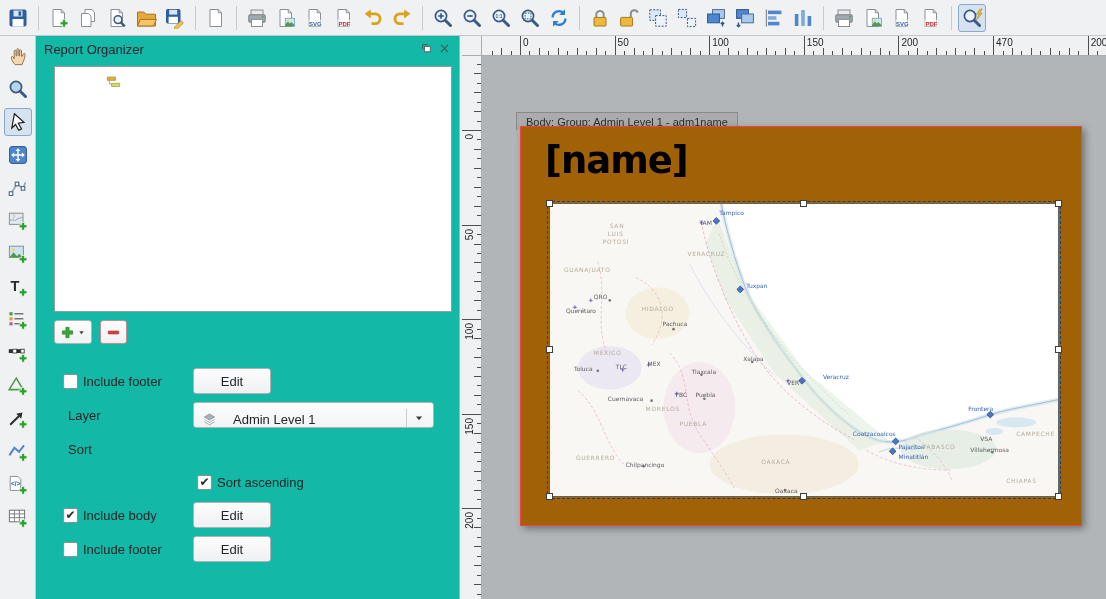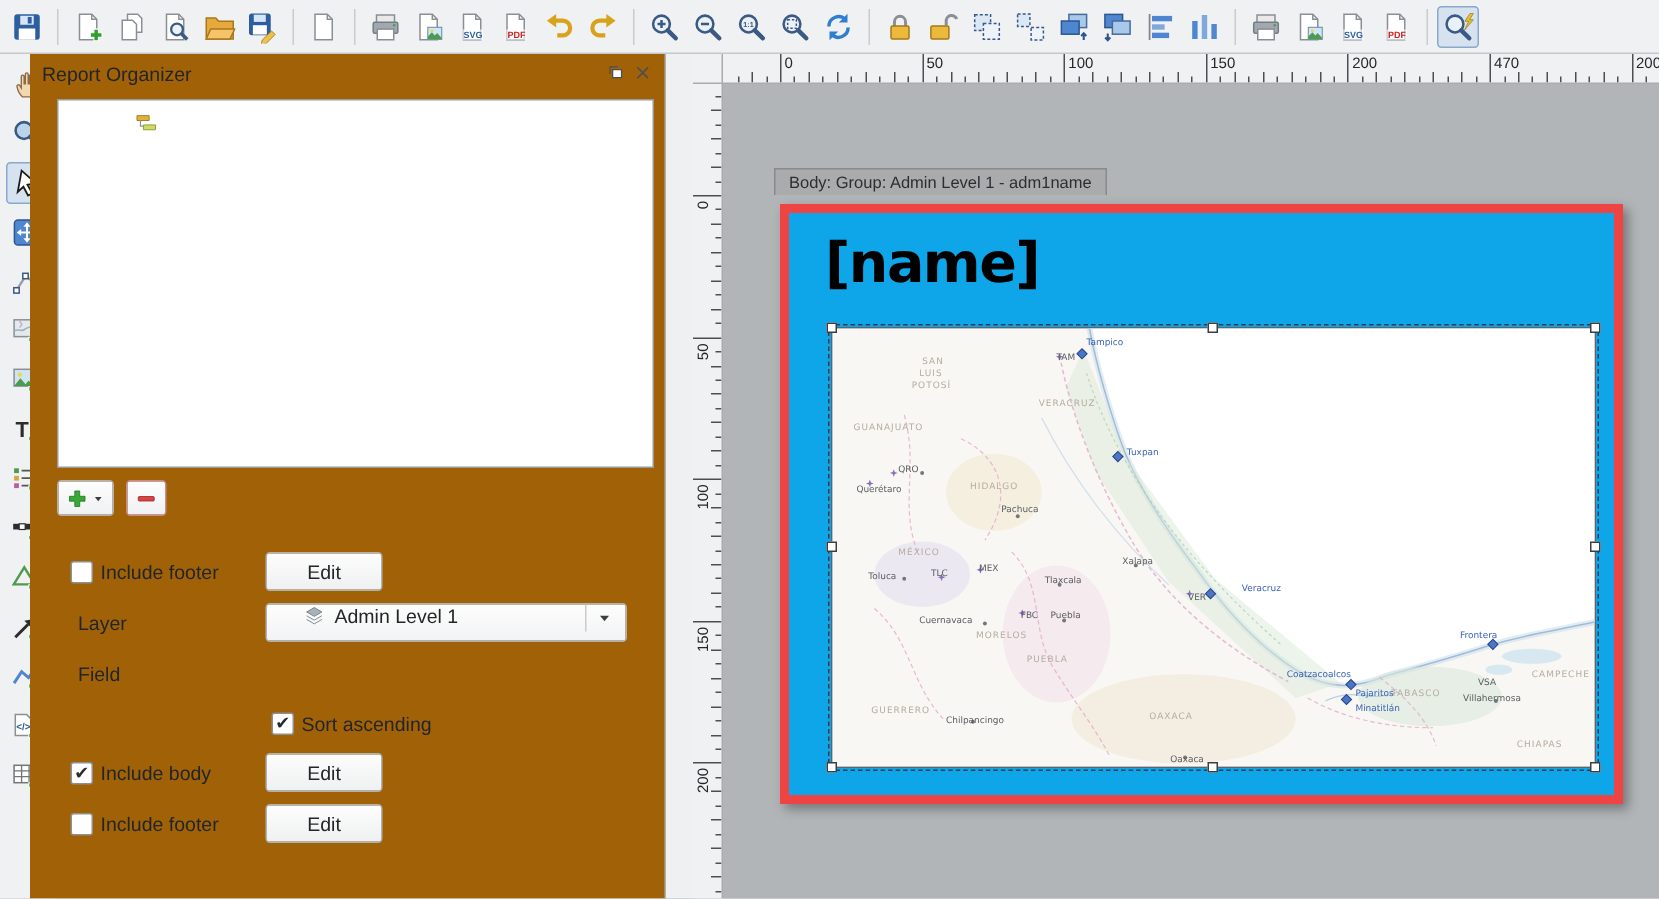--- a/index.html
+++ b/index.html
@@ -6,47 +6,47 @@
 html,body{width:1106px;height:599px;overflow:hidden}
 body{font-family:"Liberation Sans","DejaVu Sans",sans-serif;font-size:13px;color:#232629;background:#eff0f1}
 .app{position:relative;width:1106px;height:599px}
 .toolbar-top{position:absolute;left:0;top:0;width:1106px;height:36px;background:#f0f1f2;border-bottom:1px solid #c6c8ca;display:flex;align-items:center;padding:0 4px;gap:1px;overflow:hidden}
 .tbtn{width:28px;height:28px;display:flex;align-items:center;justify-content:center;border-radius:3px;border:1px solid transparent;flex:0 0 auto}
 .tbtn.active{background:#d6e2f0;border-color:#89a8cc}
 .tsep{width:1px;height:24px;background:#c9cbcd;margin:0 5px;flex:0 0 auto}
 .toolbar-left{position:absolute;left:0;top:36px;width:36px;height:563px;background:#f0f1f2;border-right:1px solid #c6c8ca;display:flex;flex-direction:column;align-items:center;padding-top:6px;gap:5px}
 .lbtn{width:28px;height:28px;display:flex;align-items:center;justify-content:center;border-radius:3px;border:1px solid transparent;flex:0 0 auto}
 .lbtn.active{background:#d6e2f0;border-color:#89a8cc}
-.panel{position:absolute;left:20px;top:36px;width:424px;height:563px;background:#a16207;border-right:1px solid #aeb0b2}
+.panel{position:absolute;left:36px;top:36px;width:424px;height:563px;background:#14b8a6;border-right:1px solid #aeb0b2}
 .panel-title{position:absolute;left:8px;top:6px;font-size:13px;color:#232629}
 .panel-winbtns{position:absolute;right:8px;top:6px;display:flex;gap:5px}
 .tree{position:absolute;left:18px;top:30px;width:398px;height:246px;background:#fff;border:1px solid #989a9c;padding-top:4px}
 .tree-row{display:flex;align-items:center;gap:5px;height:22px;padding-left:8px;font-size:13px}
 .tree-row.child{padding-left:50px}
 .tree-actions{position:absolute;left:18px;top:284px;display:flex;gap:8px}
 .sbtn{height:24px;border:1px solid #b0b2b4;border-radius:3px;background:linear-gradient(#fdfdfd,#f0f1f2);display:flex;align-items:center;justify-content:center;padding:0 5px;gap:2px}
 .sbtn.red{border-color:#c98c8c}
 .flabel{position:absolute;font-size:13px;color:#232629;line-height:15px;white-space:nowrap}
 .cbox{position:absolute;width:15px;height:15px;background:#fff;border:1px solid #8e9092;border-radius:2px;font-size:12px;line-height:13px;text-align:center;color:#2b2b2b}
 .btn{position:absolute;width:78px;height:26px;border:1px solid #b0b2b4;border-radius:3px;background:linear-gradient(#fdfdfd,#eff0f1);font-size:13px;color:#232629;display:flex;align-items:center;justify-content:center}
-.combo{position:absolute;width:241px;height:26px;border:1px solid #b0b2b4;border-radius:3px;background:linear-gradient(#fdfdfd,#f2f3f4);display:flex;align-items:flex-start;padding:0 8px 0 24px;gap:6px;font-size:13px}
+.combo{position:absolute;width:241px;height:26px;border:1px solid #b0b2b4;border-radius:3px;background:linear-gradient(#fdfdfd,#f2f3f4);display:flex;align-items:flex-end;padding:0 8px 0 8px;gap:16px;font-size:13px}
 .combo .arrowwrap{margin-left:auto;display:flex;align-items:center;gap:6px}
 .combo .vline{width:1px;height:18px;background:#c9cbcd}
 .abc{font-size:10px;color:#6a6e72;letter-spacing:.4px}
 .canvas-wrap{position:absolute;left:462px;top:36px;width:644px;height:563px}
 .ruler-corner{position:absolute;left:0;top:0;width:20px;height:20px;background:#f0f1f2;border-right:1px solid #aaacae;border-bottom:1px solid #aaacae}
 .ruler-top{position:absolute;left:20px;top:0;width:624px;height:20px;background:#f0f1f2;border-bottom:1px solid #aaacae;overflow:hidden}
 .ruler-left{position:absolute;left:0;top:20px;width:20px;height:543px;background:#f0f1f2;border-right:1px solid #aaacae;overflow:hidden}
 .canvas{position:absolute;left:20px;top:20px;width:624px;height:543px;background:#b2b5b8;overflow:hidden}
 .htick{position:absolute;bottom:0;width:1px;background:#4c4f51}
 .vtick{position:absolute;right:0;height:1px;background:#4c4f51}
 .hlabel{position:absolute;top:1px;font-size:10px;color:#232629}
 .vlabel{position:absolute;left:2px;font-size:10px;color:#232629;transform:rotate(-90deg) translateX(-100%);transform-origin:0 0;white-space:nowrap}
 .page-tab{position:absolute;left:34px;top:56px;height:18px;background:#a9abad;border:1px solid #88898b;border-bottom:none;font-size:11px;color:#2c2e30;display:flex;align-items:center;padding:0 9px;white-space:nowrap}
-.page{position:absolute;left:38px;top:80px;width:562px;height:400px;background:#0ea5e9;box-shadow:3px 3px 7px rgba(0,0,0,.35);border:6px solid #ef4444}
+.page{position:absolute;left:38px;top:70px;width:562px;height:400px;background:#a16207;box-shadow:3px 3px 7px rgba(0,0,0,.35);border:1px solid #ef4444}
 .page-title{position:absolute;left:24px;top:12px;font-size:37px;font-weight:bold;color:#000;font-family:"DejaVu Sans",sans-serif;letter-spacing:-1px}
 .map-item{position:absolute;left:28px;top:76px;width:510px;height:294px;background:#f9f7f3;border:1px solid #5a646e;outline:1px dashed #2c3e50;outline-offset:1px}
 .map-item svg{position:absolute;left:0;top:0;width:100%;height:100%}
 .handle{position:absolute;width:7px;height:7px;background:#fff;border:1px solid #3c3f41;z-index:3}
 .ml-state{font-size:6px;fill:var(--state-gray,#b5aca0);letter-spacing:.7px;font-family:"DejaVu Sans",sans-serif}
 .ml-place{font-size:6px;fill:var(--place-gray,#595c60);font-family:"DejaVu Sans",sans-serif}
 .ml-port{font-size:6px;fill:var(--port-blue,#3a62b5);font-family:"DejaVu Sans",sans-serif}
 </style>
 </head>
 <body>
@@ -555,21 +555,21 @@
       <span class="arrowwrap">
           <span class="vline"></span>
           <span style="display:flex">
             <svg width="12" height="12" viewBox="0 0 22 22">
               <path d="M5.5 8.2h11L11 15z" fill="#3c3f41"></path>
             </svg>
           </span>
         </span>
     </div>
 
-    <span class="flabel" style="left:32px;top:406px">Field</span>
+    <span class="flabel" style="left:32px;top:406px">Sort</span>
 
     <span class="cbox" style="left:161px;top:439px">✔</span>
     <span class="flabel" style="left:181px;top:439px">Sort ascending</span>
 
     <span class="cbox" style="left:27px;top:472px">✔</span>
     <span class="flabel" style="left:47px;top:472px">Include body</span>
     <div class="btn" style="left:157px;top:466px">Edit</div>
 
     <span class="cbox" style="left:27px;top:506px"></span>
     <span class="flabel" style="left:47px;top:506px">Include footer</span>

